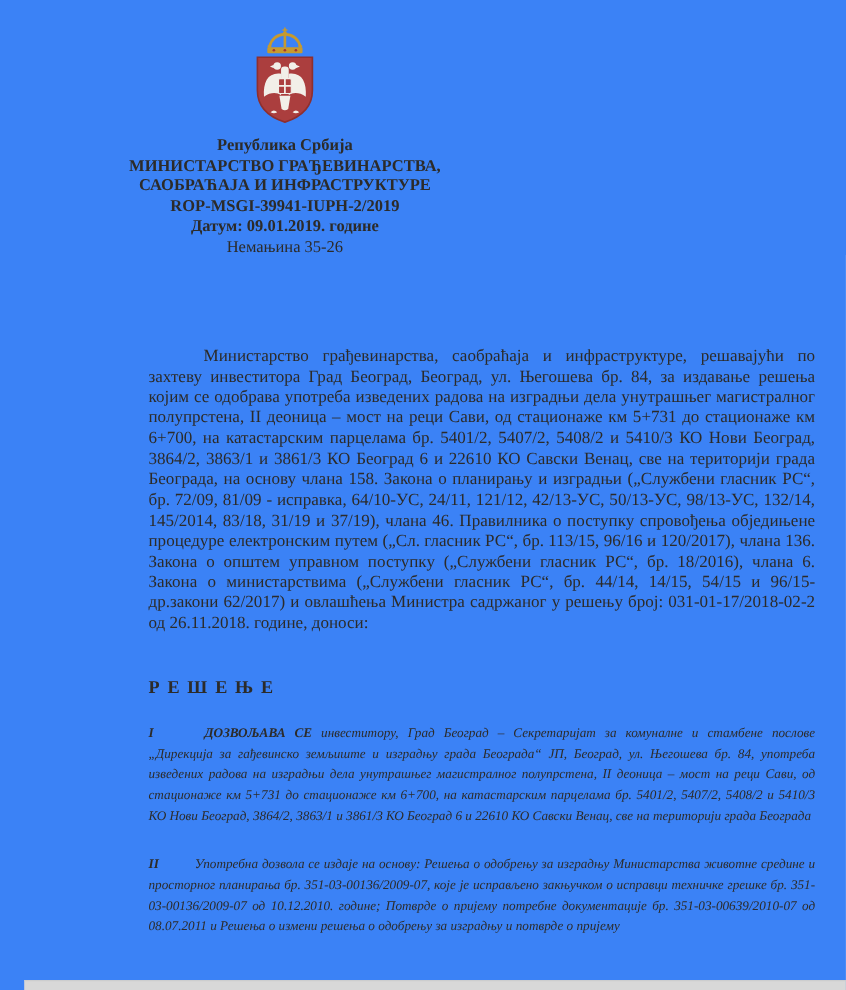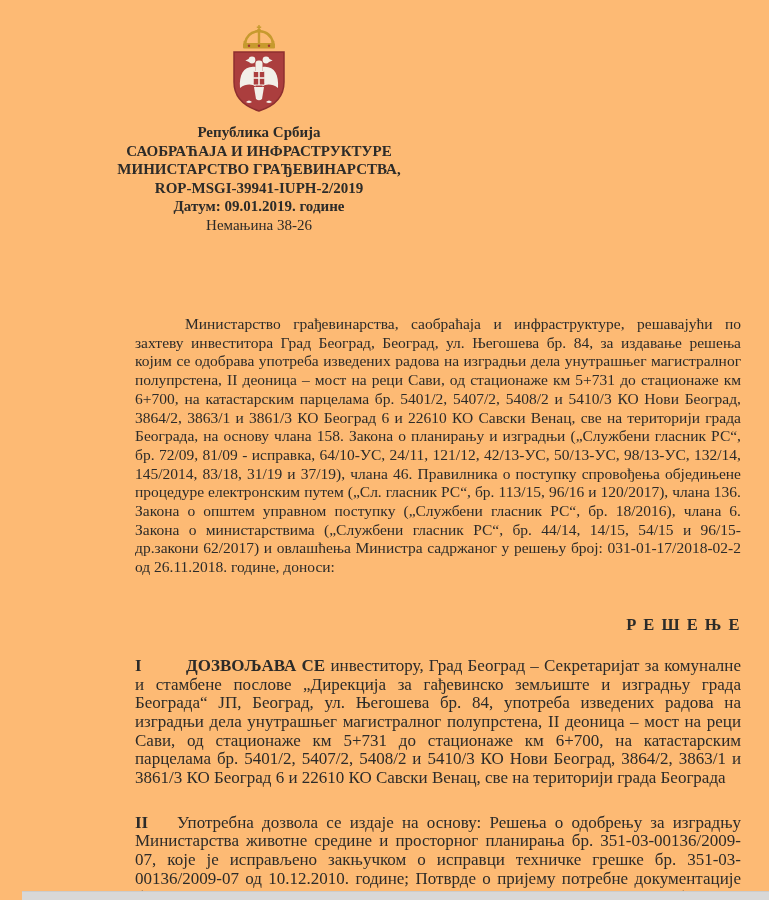--- a/index.html
+++ b/index.html
@@ -1,34 +1,34 @@
 <!DOCTYPE html>
 <html><head>
 <meta charset="utf-8">
 <style>
   html,body{margin:0;padding:0;}
   body{
     width:769px;height:900px;background:#ffffff;overflow:hidden;
     font-family:"Liberation Serif","DejaVu Serif",serif;color:#2c2b29;
   }
-  .page{position:relative;width:769px;height:900px;background:#fdba74;}
+  .page{position:relative;width:769px;height:900px;background:#3b82f6;}
   .letterhead{position:absolute;top:24px;left:98px;width:322px;text-align:center;}
   .emblem{display:block;margin:0 auto 5px auto;}
   .hline{font-size:15px;line-height:18.5px;font-weight:bold;white-space:nowrap;}
   .hline.normal{font-weight:normal;}
   .content{position:absolute;left:97px;top:315px;width:606px;margin-left:38px;}
   .intro{
     margin:0;text-align:justify;text-indent:50px;
     font-size:15.5px;line-height:18.7px;
   }
   .decision{
-    margin:38px 0 22px 0;text-align:right;
+    margin:38px 0 22px 0;text-align:left;
     font-size:16.5px;font-weight:bold;letter-spacing:1.5px;
   }
-  .item{margin:0 0 26px 0;text-align:justify;font-size:17px;line-height:18.7px;}
+  .item{margin:0 0 26px 0;text-align:justify;font-size:12px;line-height:18.7px;font-style:italic;}
   .item.last{margin-bottom:0;}
   .marker{font-weight:bold;display:inline-block;}
   .m1{width:51px;}
   .m2{width:42px;}
   .lead{font-weight:bold;}
   .scan-bar{
     position:absolute;left:22px;right:0;bottom:0;height:8px;
     background:#d8d8d8;border-top:1px solid #cccccc;
   }
 </style>
@@ -68,25 +68,25 @@
         <path d="M38 63 H48 L46 75 Q43 77.5 40 75 Z"></path>
         <path d="M30 78 q3 -3 6 0 q-3 2 -6 0 Z"></path>
         <path d="M50 78 q3 -3 6 0 q-3 2 -6 0 Z"></path>
       </g>
 
       <rect x="37.2" y="47.5" width="11.6" height="13.5" rx="1.2" fill="#ab3e3e" stroke="#f2efe8" stroke-width="1"></rect>
       <line x1="43" y1="47.5" x2="43" y2="61" stroke="#f2efe8" stroke-width="1.6"></line>
       <line x1="37.2" y1="54" x2="48.8" y2="54" stroke="#f2efe8" stroke-width="1.6"></line>
     </svg>
     <div class="hline">Република Србија</div>
+    <div class="hline">МИНИСТАРСТВО ГРАЂЕВИНАРСТВА,</div>
     <div class="hline">САОБРАЋАЈА И ИНФРАСТРУКТУРЕ</div>
-    <div class="hline">МИНИСТАРСТВО ГРАЂЕВИНАРСТВА,</div>
     <div class="hline">ROP-MSGI-39941-IUPH-2/2019</div>
     <div class="hline">Датум: 09.01.2019. године</div>
-    <div class="hline normal">Немањина 38-26</div>
+    <div class="hline normal">Немањина 35-26</div>
   </div>
 
   <div class="content">
     <p class="intro">Министарство грађевинарства, саобраћаја и инфраструктуре, решавајући по захтеву инвеститора Град Београд, Београд, ул. Његошева бр. 84, за издавање решења којим се одобрава употреба изведених радова на изградњи дела унутрашњег магистралног полупрстена, II деоница – мост на реци Сави, од стационаже км 5+731 до стационаже км 6+700, на катастарским парцелама бр. 5401/2, 5407/2, 5408/2 и 5410/3 КО Нови Београд, 3864/2, 3863/1 и 3861/3 КО Београд 6 и 22610 КО Савски Венац, све на територији града Београда, на основу члана 158. Закона о планирању и изградњи („Службени гласник РС“, бр. 72/09, 81/09 - исправка, 64/10-УС, 24/11, 121/12, 42/13-УС, 50/13-УС, 98/13-УС, 132/14, 145/2014, 83/18, 31/19 и 37/19), члана 46. Правилника о поступку спровођења обједињене процедуре електронским путем („Сл. гласник РС“, бр. 113/15, 96/16 и 120/2017), члана 136. Закона о општем управном поступку („Службени гласник РС“, бр. 18/2016), члана 6. Закона о министарствима („Службени гласник РС“, бр. 44/14, 14/15, 54/15 и 96/15- др.закони 62/2017) и овлашћења Министра садржаног у решењу број: 031-01-17/2018-02-2 од 26.11.2018. године, доноси:</p>
 
     <h2 class="decision">Р Е Ш Е Њ Е</h2>
 
     <p class="item"><span class="marker m1">I</span><span class="lead">ДОЗВОЉАВА СЕ</span><span> инвеститору, Град Београд – Секретаријат за комуналне и стамбене послове „Дирекција за гађевинско земљиште и изградњу града Београда“ ЈП, Београд, ул. Његошева бр. 84, употреба изведених радова на изградњи дела унутрашњег магистралног полупрстена, II деоница – мост на реци Сави, од стационаже км 5+731 до стационаже км 6+700, на катастарским парцелама бр. 5401/2, 5407/2, 5408/2 и 5410/3 КО Нови Београд, 3864/2, 3863/1 и 3861/3 КО Београд 6 и 22610 КО Савски Венац, све на територији града Београда</span></p>
 
     <p class="item last"><span class="marker m2">II</span><span>Употребна дозвола се издаје на основу: Решења о одобрењу за изградњу Министарства животне средине и просторног планирања бр. 351-03-00136/2009-07, које је исправљено закњучком о исправци техничке грешке бр. 351-03-00136/2009-07 од 10.12.2010. године; Потврде о пријему потребне документације бр. 351-03-00639/2010-07 од 08.07.2011 и Решења о измени решења о одобрењу за изградњу и потврде о пријему</span></p>

